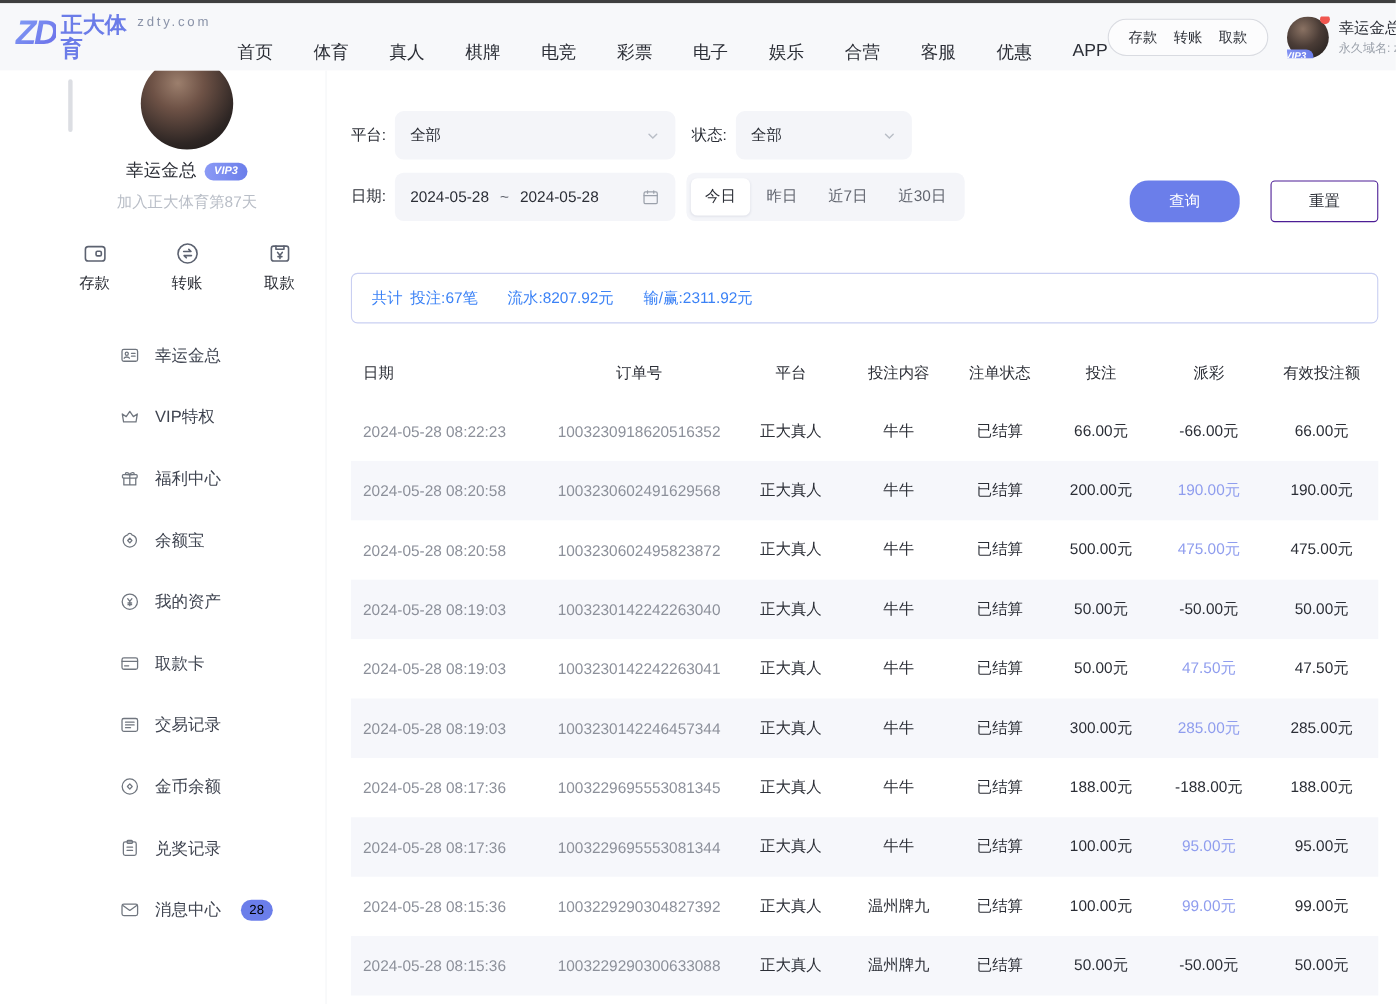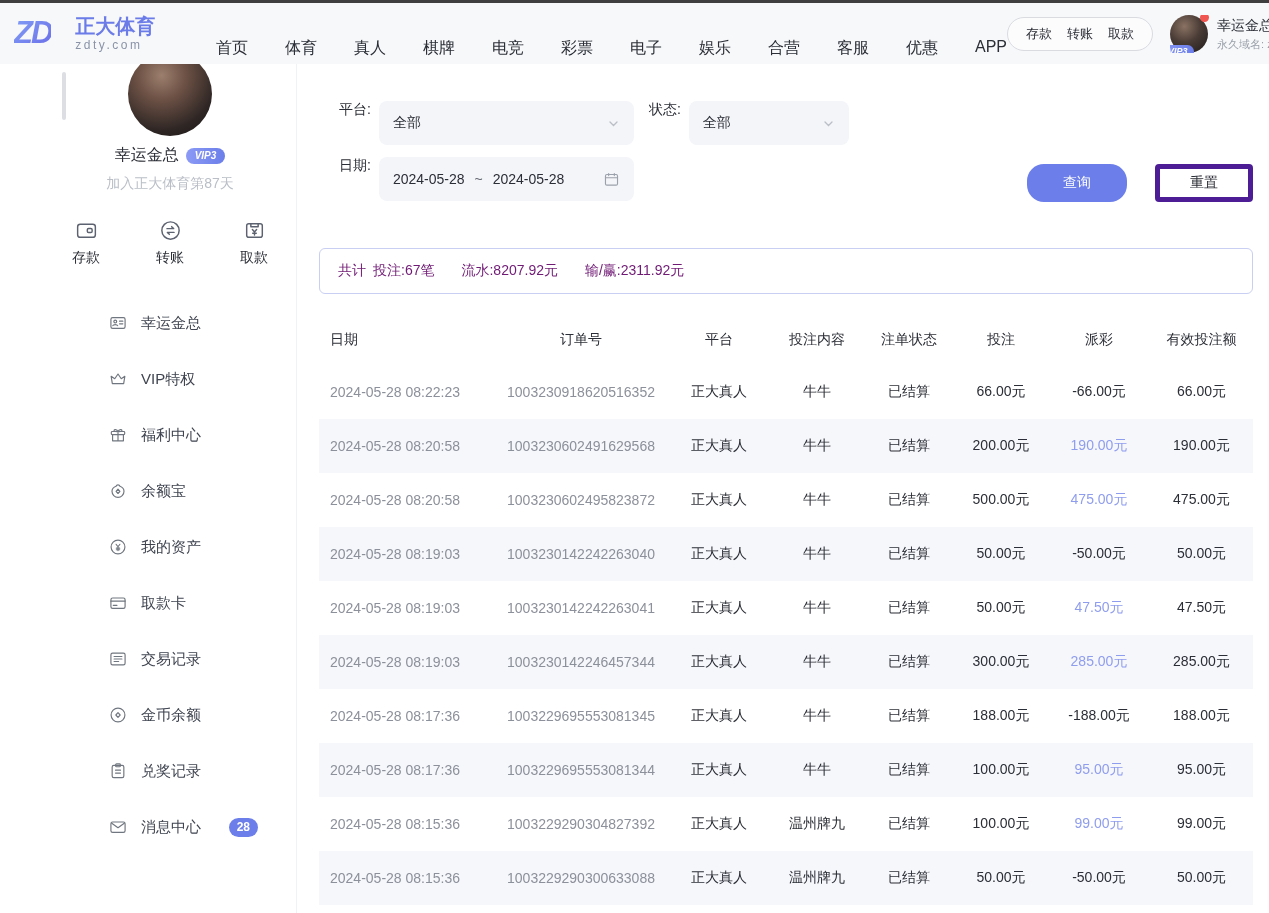--- a/index.html
+++ b/index.html
@@ -13,21 +13,21 @@
   header {
     position:relative; z-index:5; height:61px; background:#f7f8fa;
     display:flex; align-items:center; padding-left:14px;
   }
   .logo { display:flex; align-items:flex-start; gap:4px; width:178px; flex:0 0 auto; cursor:pointer; }
   .logo-glyph {
     font-style:italic; font-weight:bold; font-size:31px; letter-spacing:-2px;
     background:linear-gradient(135deg,#82a0f6,#6a6ce8);
     -webkit-background-clip:text; background-clip:text; color:transparent;
   }
-  .logo-text { display:flex; flex-direction:column; line-height:1.1;margin-left:20px; }
+  .logo-text { display:flex; flex-direction:row; line-height:1.1; }
   .logo-title { font-size:20px; font-weight:bold; color:#6b7ce8; }
   .logo-domain { font-size:12px; color:#8a93a8; letter-spacing:2.5px; margin-top:2px; }
   .nav { display:flex; gap:37px; margin-left:24px; font-size:16px; color:#2b2e36; }
   .nav-item { cursor:pointer; white-space:nowrap;margin-top:29px; }
   .wallet-pill {
     margin-left:auto; height:34px; display:flex; align-items:center; gap:15px;
     border:1px solid #d9dbe1; border-radius:17px; padding:0 18px;
     font-size:13px; color:#2b2e36; background:#fcfcfd; flex:0 0 auto;
   }
   .wallet-pill span { cursor:pointer; white-space:nowrap; }
@@ -71,26 +71,26 @@
   .menu { margin:28px 0 0 31px; width:163px; }
   .menu-item {
     height:56px; display:flex; align-items:center; gap:13px; padding-left:13px;
     border-radius:8px; font-size:15px; color:#3f4450; cursor:pointer;
   }
   .menu-icon { width:20px; height:20px; color:#70767f; flex:0 0 auto; }
   .menu-icon svg { width:100%; height:100%; }
   .menu-item.active { background:#f2f4fd; color:#6b7eea; }
   .menu-item.active .menu-icon { color:#6b7eea; }
   .menu-badge {
-    margin-left:auto; background:#6b7eea; color:#ffffff;
-    font-size:12px; padding:2px 8px 3px; border-radius:10px;font-weight:bold;
+    margin-left:auto; margin-right:10px; background:#6b7eea; color:#000000;
+    font-size:12px; padding:2px 8px 3px; border-radius:10px;
   }
   
   main { position:relative; flex:1; padding:37px 16px 0 22px; background:#fff; }
-  .filter-row { display:flex; align-items:flex-start;margin-left:20px; }
+  .filter-row { display:flex; align-items:center; }
   .filter-row + .filter-row { margin-top:12px; }
   .f-label { font-size:14px; color:#2b2e36; margin-right:8px; white-space:nowrap; }
   .select {
     height:44px; background:#f4f5f9; border-radius:8px; display:flex; align-items:center;
     padding:0 14px; font-size:14px; color:#2b2e36; cursor:pointer;
   }
   .select-platform, .date-box { width:255px; }
   .select-status { width:160px; }
   .chevron { margin-left:auto; width:13px; height:13px; color:#b9bec7; }
   .chevron svg { width:100%; height:100%; }
@@ -104,24 +104,24 @@
   .cal-icon svg { width:100%; height:100%; }
   .seg {
     margin-left:10px; height:44px; background:#f4f5f9; border-radius:8px;
     display:flex; align-items:center; padding:0 4px; gap:2px;
   }
   .seg-item { padding:8px 13px; border-radius:6px; font-size:14px; color:#60646e; cursor:pointer; white-space:nowrap; }
   .seg-item.active { background:#fff; color:#2b2e36; box-shadow:0 1px 2px rgba(40,50,90,.08); }
   .actions { position:absolute; top:100px; right:16px; display:flex; gap:28px; }
   .btn { height:38px; font-size:14px; display:flex; align-items:center; justify-content:center; cursor:pointer; font-family:inherit; }
   .btn-primary { width:100px; border:none; border-radius:17px; background:#6b7eea; color:#fff; }
-  .btn-ghost { width:98px; border:5px solid #4c1d95; border-radius:4px; background:#fff; color:#2b2e36; }
+  .btn-ghost { width:98px; border:1px solid #4c1d95; border-radius:4px; background:#fff; color:#2b2e36; }
   .summary {
     margin-top:47px; height:46px; border:1px solid #c9cff2; border-radius:6px;
-    display:flex; align-items:center; padding:0 18px; font-size:14px; color:#701a75; background:#fff;
+    display:flex; align-items:center; padding:0 18px; font-size:14px; color:#3b82f6; background:#fff;
   }
   .summary .s-bets { margin-left:7px; }
   .summary .s-turnover, .summary .s-winloss { margin-left:27px; }
   
   .table { margin-top:21px; }
   .tgrid { display:grid; grid-template-columns:176px 172px 104px 92px 92px 92px 104px 101px; align-items:center; }
   .thead { height:50px; font-size:14px; color:#2b2e36; }
   .thead > div { text-align:center; }
   .thead > div:first-child { text-align:left; padding-left:11px; }
   .trow { height:54px; font-size:14px; }
@@ -332,20 +332,26 @@
           <span>2024-05-28</span>
           <span class="date-sep">~</span>
           <span>2024-05-28</span>
           <span class="cal-icon">
             <svg viewBox="0 0 24 24" fill="none" stroke="currentColor" stroke-width="1.6" stroke-linecap="round">
                 <rect x="3.5" y="5" width="17" height="15" rx="2"></rect>
                 <path d="M3.5 9.5h17M8 3.5v3M16 3.5v3"></path>
               </svg>
           </span>
         </div>
+        <div class="seg">
+            <span class="seg-item active">今日</span>
+            <span class="seg-item">昨日</span>
+            <span class="seg-item">近7日</span>
+            <span class="seg-item">近30日</span>
+          </div>
       </div>
 
       <div class="actions">
         <button class="btn btn-primary">查询</button>
         <button class="btn btn-ghost">重置</button>
       </div>
 
       <div class="summary">
         <span class="s-prefix">共计</span>
         <span class="s-bets">投注:67笔</span>

